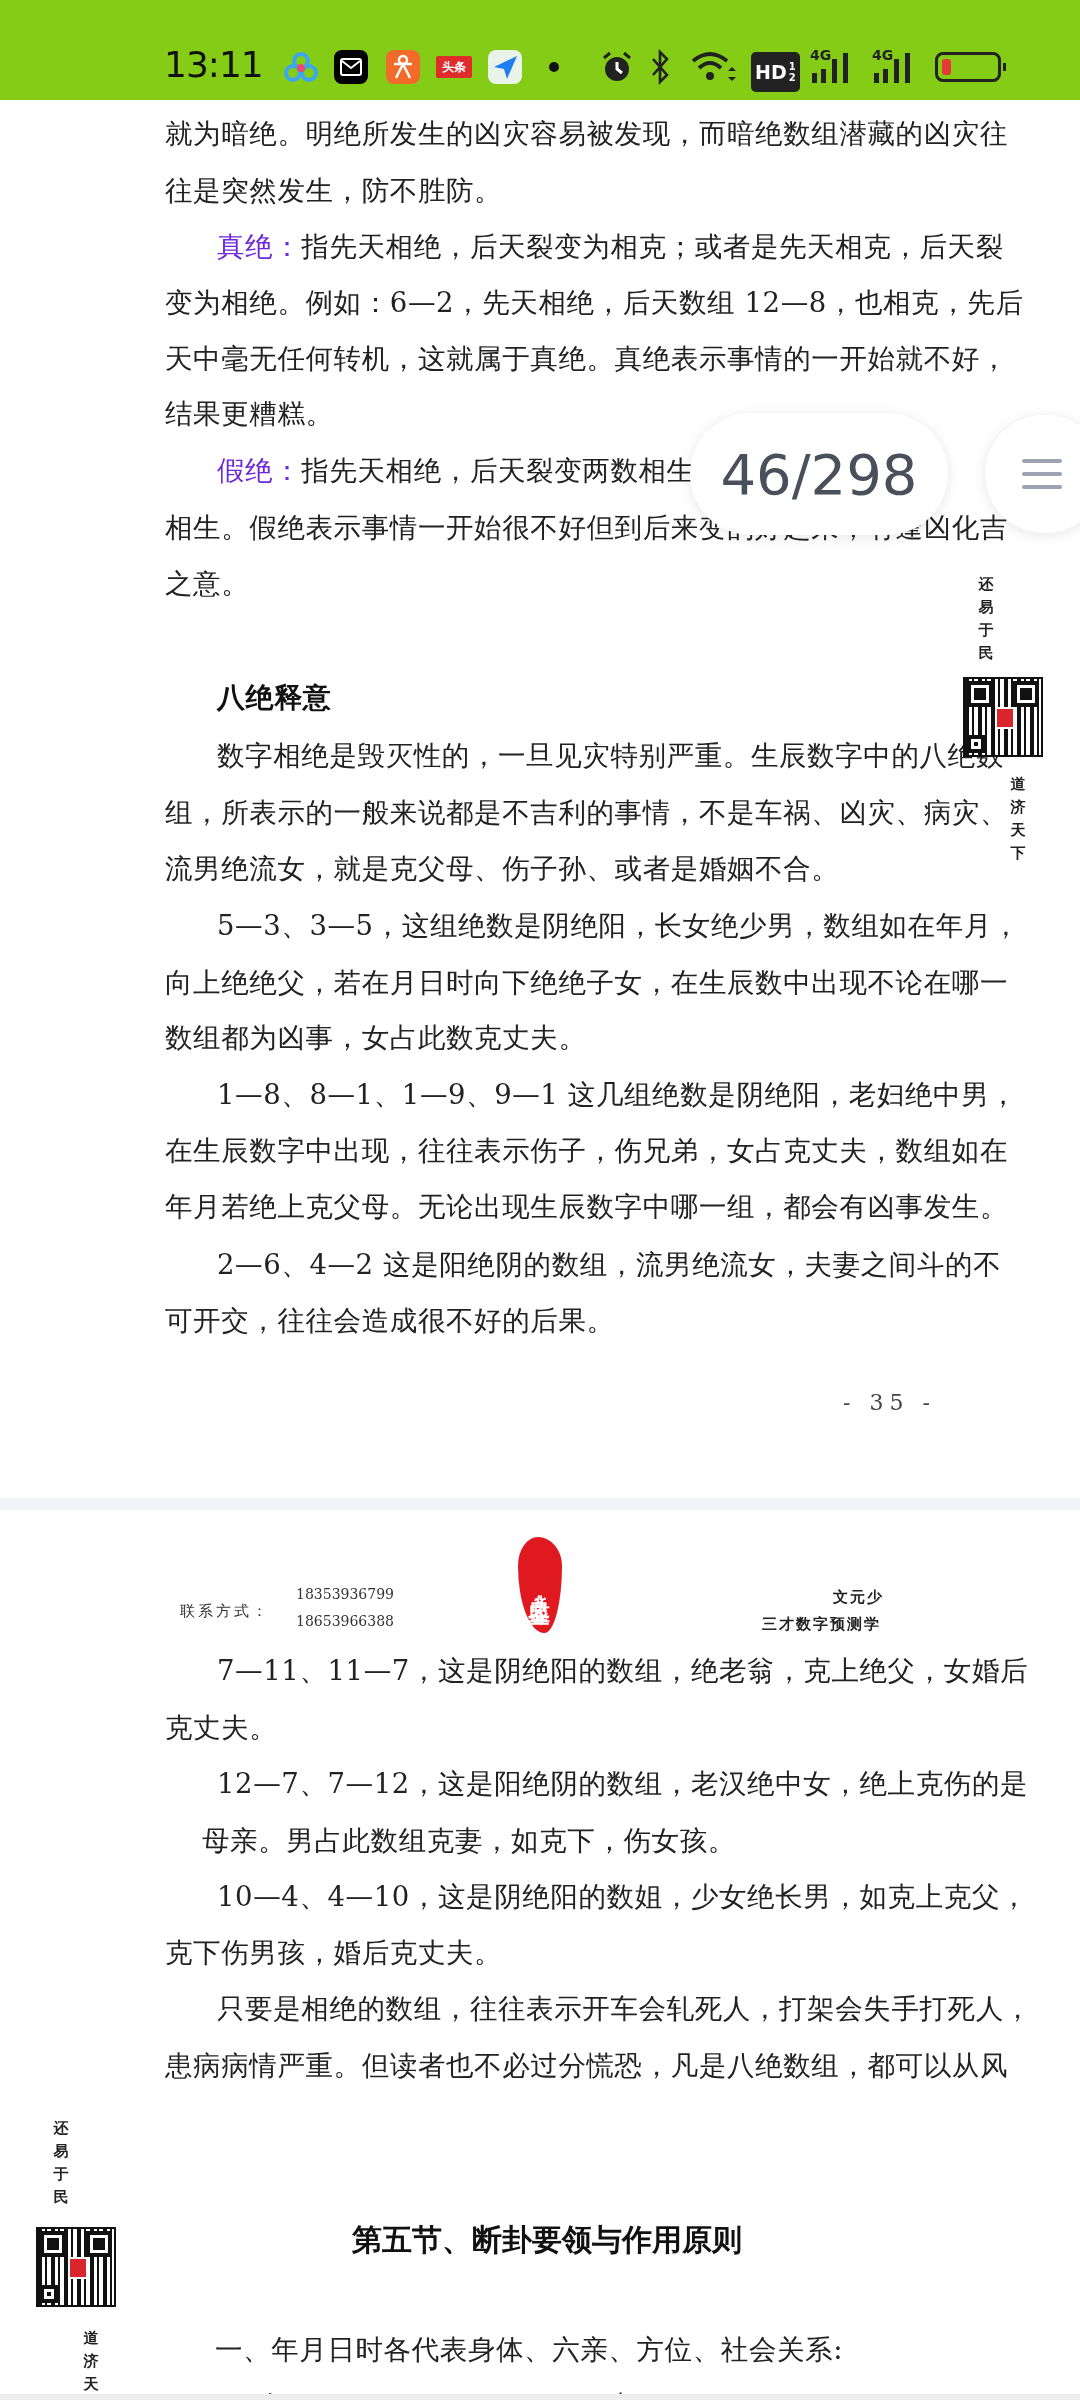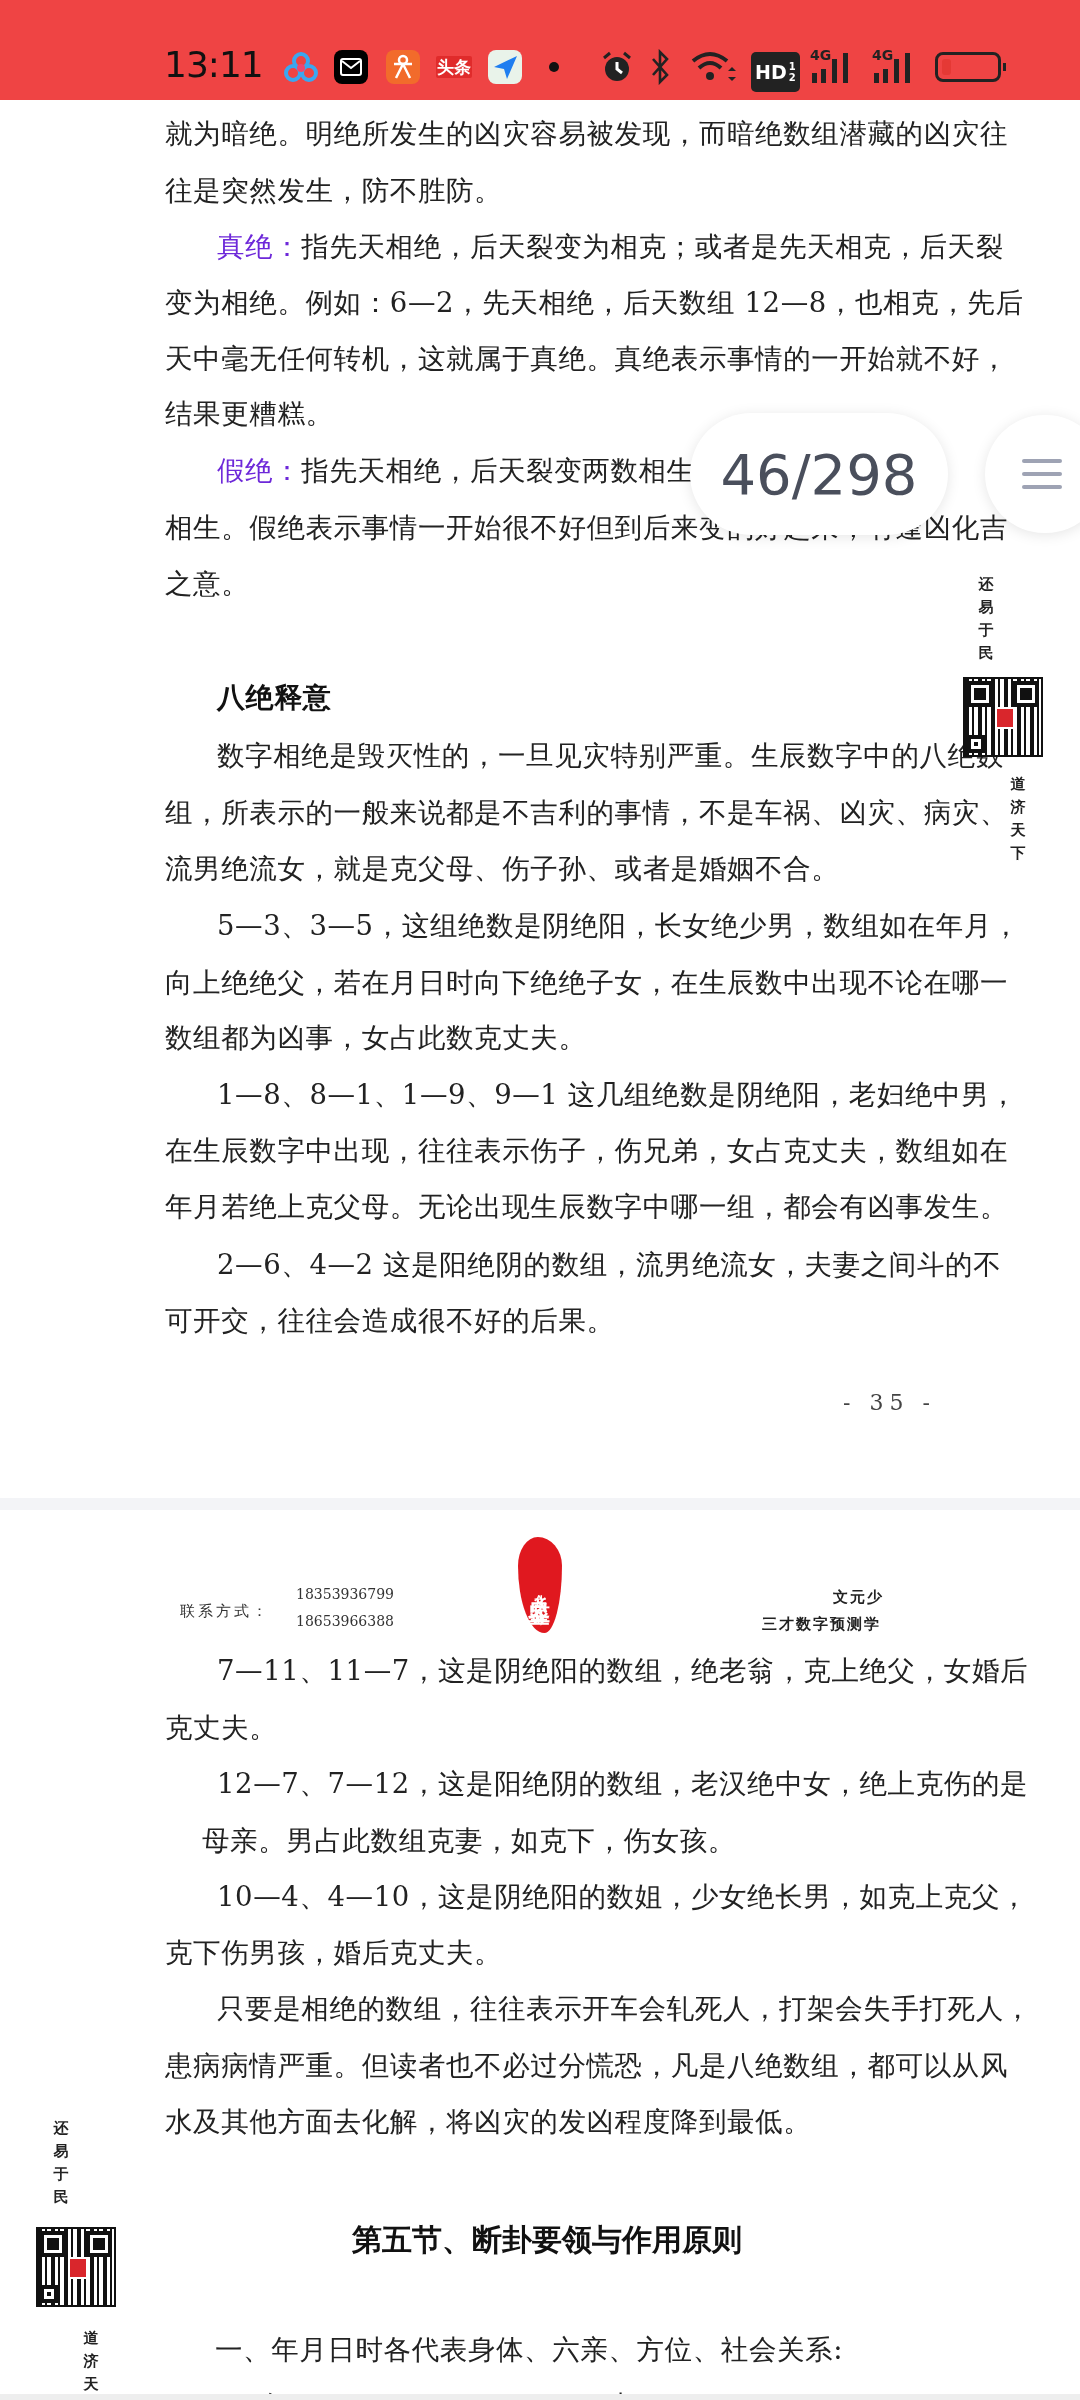--- a/index.html
+++ b/index.html
@@ -1,20 +1,20 @@
 <!DOCTYPE html>
 <html><head>
 <meta charset="utf-8">
 <style>
   * { margin: 0; padding: 0; box-sizing: border-box; }
   html, body { width: 1080px; height: 2400px; overflow: hidden; background: #ffffff; }
   body { position: relative; font-family: "DejaVu Serif", "Liberation Serif", serif; color: #1a1a1a; }
 
   
-  .statusbar { position: absolute; left: 0; top: 0; width: 1080px; height: 100px; background: #ef4444; z-index: 5; }
+  .statusbar { position: absolute; left: 0; top: 0; width: 1080px; height: 100px; background: #84cc16; z-index: 5; }
   .sb-time { position: absolute; left: 164px; top: 44px; font-family: "DejaVu Sans", sans-serif; font-size: 36px; color: #111; letter-spacing: -1px; }
   .sb-icon { position: absolute; top: 50px; width: 34px; height: 34px; border-radius: 8px; display: flex; align-items: center; justify-content: center; font-family: "DejaVu Sans", sans-serif; }
   .sb-right { position: absolute; top: 50px; height: 34px; display: flex; align-items: center; font-family: "DejaVu Sans", sans-serif; color: #222; }
 
   
   .page { position: absolute; left: 0; width: 1080px; background: #fff; }
   .page1 { top: 100px; height: 1398px; }
   .page-gap { position: absolute; left: 0; top: 1498px; width: 1080px; height: 12px; background: #f3f4f7; }
   .page2 { top: 1510px; height: 890px; }
 
@@ -70,21 +70,21 @@
         <rect x="1" y="1" width="20" height="16" rx="2" fill="none" stroke="#fff" stroke-width="2"></rect>
         <path d="M2 3 L11 10 L20 3" fill="none" stroke="#fff" stroke-width="2"></path>
       </svg>
   </div>
   <div class="sb-icon" style="left:386px;background:#f26b2b;">
     <svg width="26" height="26" viewBox="0 0 26 26">
         <circle cx="13" cy="6" r="4" fill="none" stroke="#fff" stroke-width="2.5"></circle>
         <path d="M4 10 L22 10 M13 10 L6 24 M13 10 L20 24" stroke="#fff" stroke-width="2.5" fill="none"></path>
       </svg>
   </div>
-  <div class="sb-icon" style="left:436px;width:36px;height:22px;top:56px;border-radius:2px;background:#e02b2b;color:#fff;font-size:17px;font-weight:bold;">
+  <div class="sb-icon" style="left:436px;width:36px;height:22px;top:56px;border-radius:2px;background:#e02b2b;color:#fff;font-size:12px;font-weight:bold;">
     <span>头条</span>
   </div>
   <div class="sb-icon" style="left:488px;background:#e9f3ea;">
     <svg width="28" height="28" viewBox="0 0 28 28">
         <path d="M3 14 L26 3 L16 26 L13 16 Z" fill="#1f7ef0"></path>
       </svg>
   </div>
   <div class="sb-icon" style="left:548px;width:12px;">
     <span style="display:block;width:10px;height:10px;border-radius:5px;background:#111;"></span>
   </div>
@@ -200,21 +200,20 @@
   <div class="hdr-right" style="left:762px;top:105px;">三才数字预测学</div>
 
   <div class="line indent" style="top:143px;">7—11、11—7，这是阴绝阳的数组，绝老翁，克上绝父，女婚后</div>
   <div class="line" style="top:200px;">克丈夫。</div>
   <div class="line indent" style="top:256px;">12—7、7—12，这是阳绝阴的数组，老汉绝中女，绝上克伤的是</div>
   <div class="line" style="top:313px;margin-left:37px;">母亲。男占此数组克妻，如克下，伤女孩。</div>
   <div class="line indent" style="top:369px;">10—4、4—10，这是阴绝阳的数姐，少女绝长男，如克上克父，</div>
   <div class="line" style="top:425px;">克下伤男孩，婚后克丈夫。</div>
   <div class="line indent" style="top:481px;">只要是相绝的数组，往往表示开车会轧死人，打架会失手打死人，</div>
   <div class="line" style="top:538px;">患病病情严重。但读者也不必过分慌恐，凡是八绝数组，都可以从风</div>
-  <div class="line" style="top:594px;">水及其他方面去化解，将凶灾的发凶程度降到最低。</div>
 
   <div class="section-title" style="top:710px;">第五节、断卦要领与作用原则</div>
 
   <div class="line" style="top:822px;left:215px;">一、年月日时各代表身体、六亲、方位、社会关系:</div>
   <div class="line" style="top:878px;left:262px;">年　　　月　　　日　　　时</div>
 
   <div class="qr-col" style="left:30px;top:607px;height:290px;">
     <div class="vtext" style="left:22px;top:0;">
       <div>还</div>
         <div>易</div>

